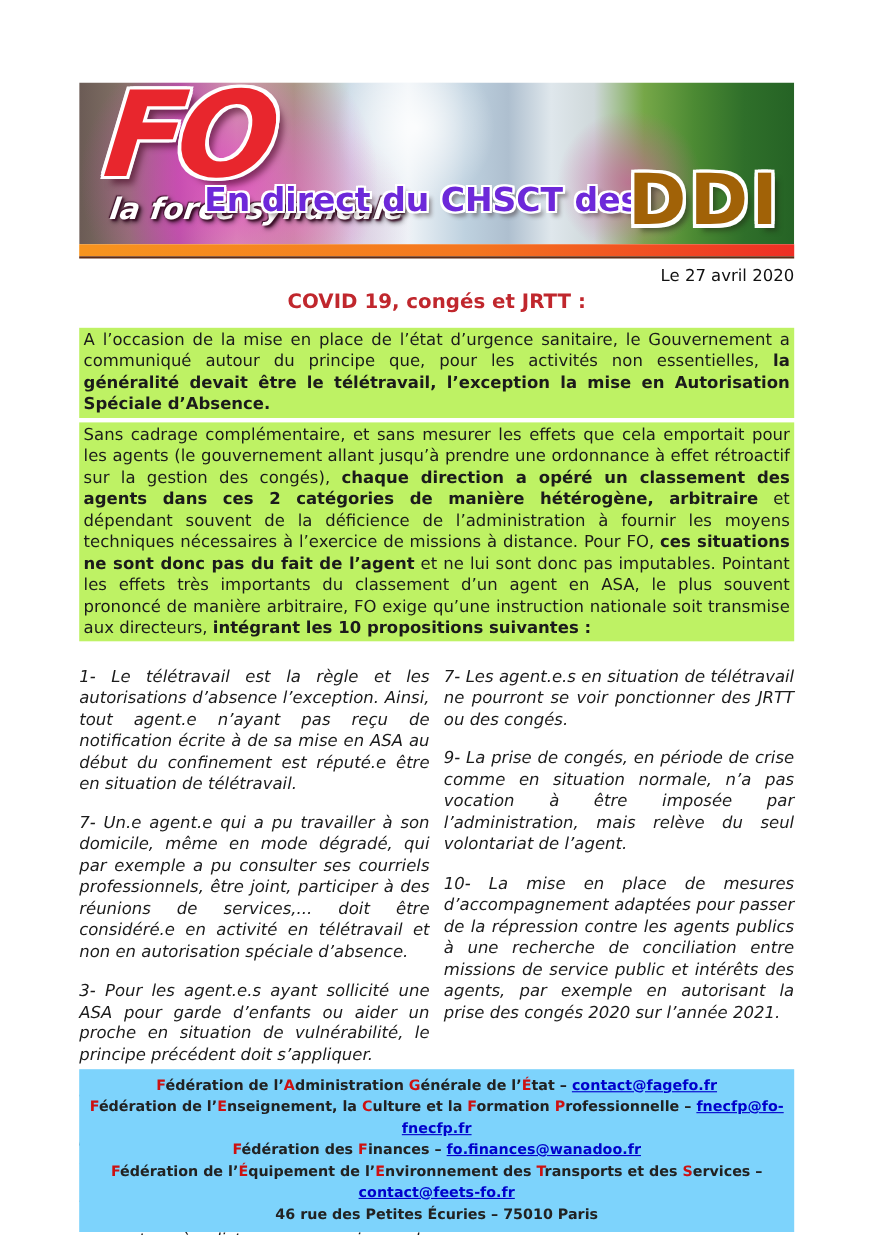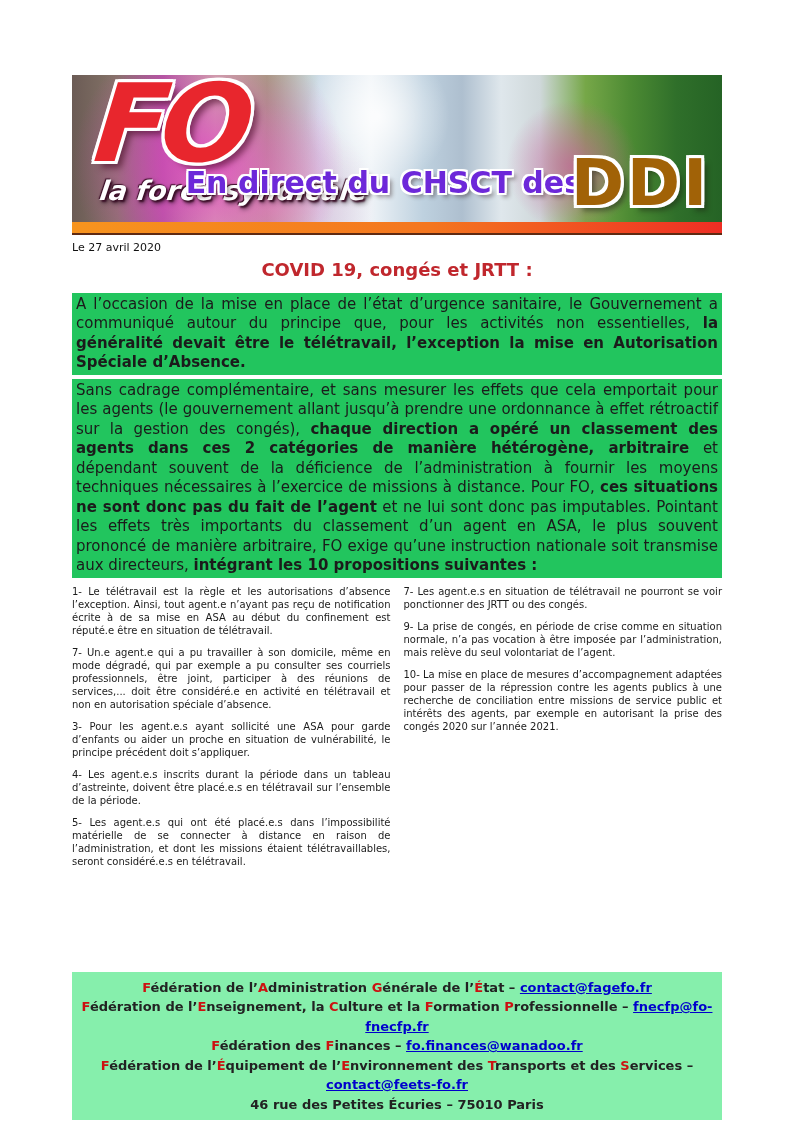--- a/index.html
+++ b/index.html
@@ -55,45 +55,45 @@
       0 -3px 0 #fff, 0 3px 0 #fff, -3px 0 0 #fff, 3px 0 0 #fff,
       6px 6px 5px rgba(30,40,20,.5);
   }
   .stripe{
     width:650px;height:11px;
     background:linear-gradient(90deg,#f7941e 0%,#f4761f 55%,#ee2e24 100%);
     border-bottom:2px solid #5f2a12;
   }
 
   
-  .date-line{text-align:left;font-size:11px;margin-top:6px;color:#111;}
+  .date-line{text-align:right;font-size:15px;margin-top:6px;color:#111;}
   .page-title{
     margin:5px 0 12px;text-align:center;font-weight:bold;
     font-size:18px;line-height:1.22;color:#c0272d;
   }
 
   
   .intro-para{
-    background:#22c55e;margin:0 0 4px;padding:2px 4px;
+    background:#bef264;margin:0 0 4px;padding:2px 4px;
     text-align:justify;font-size:15px;line-height:1.3;
   }
   .intro-para b{font-weight:bold;}
 
   
   .cols{display:flex;gap:13px;margin-top:7px;}
   .col{flex:1 1 0;min-width:0;}
   .prop-item{
-    text-align:justify;
-    font-size:10px;line-height:1.3;margin:0 0 9px;
+    font-style:italic;text-align:justify;
+    font-size:15px;line-height:1.3;margin:16px 0 9px;
   }
 
   
   .footer{
     position:absolute;left:72px;bottom:3px;width:650px;box-sizing:border-box;
-    background:#86efac;padding:6px 8px;text-align:center;
+    background:#7dd3fc;padding:6px 8px;text-align:center;
     font-size:13px;font-weight:bold;line-height:1.5;color:#222;
   }
   .red-cap{color:#cc1111;}
   .footer-link{color:#0000cc;text-decoration:underline;font-weight:bold;}
 </style>
 </head>
 <body>
 
 <div class="content">
 

